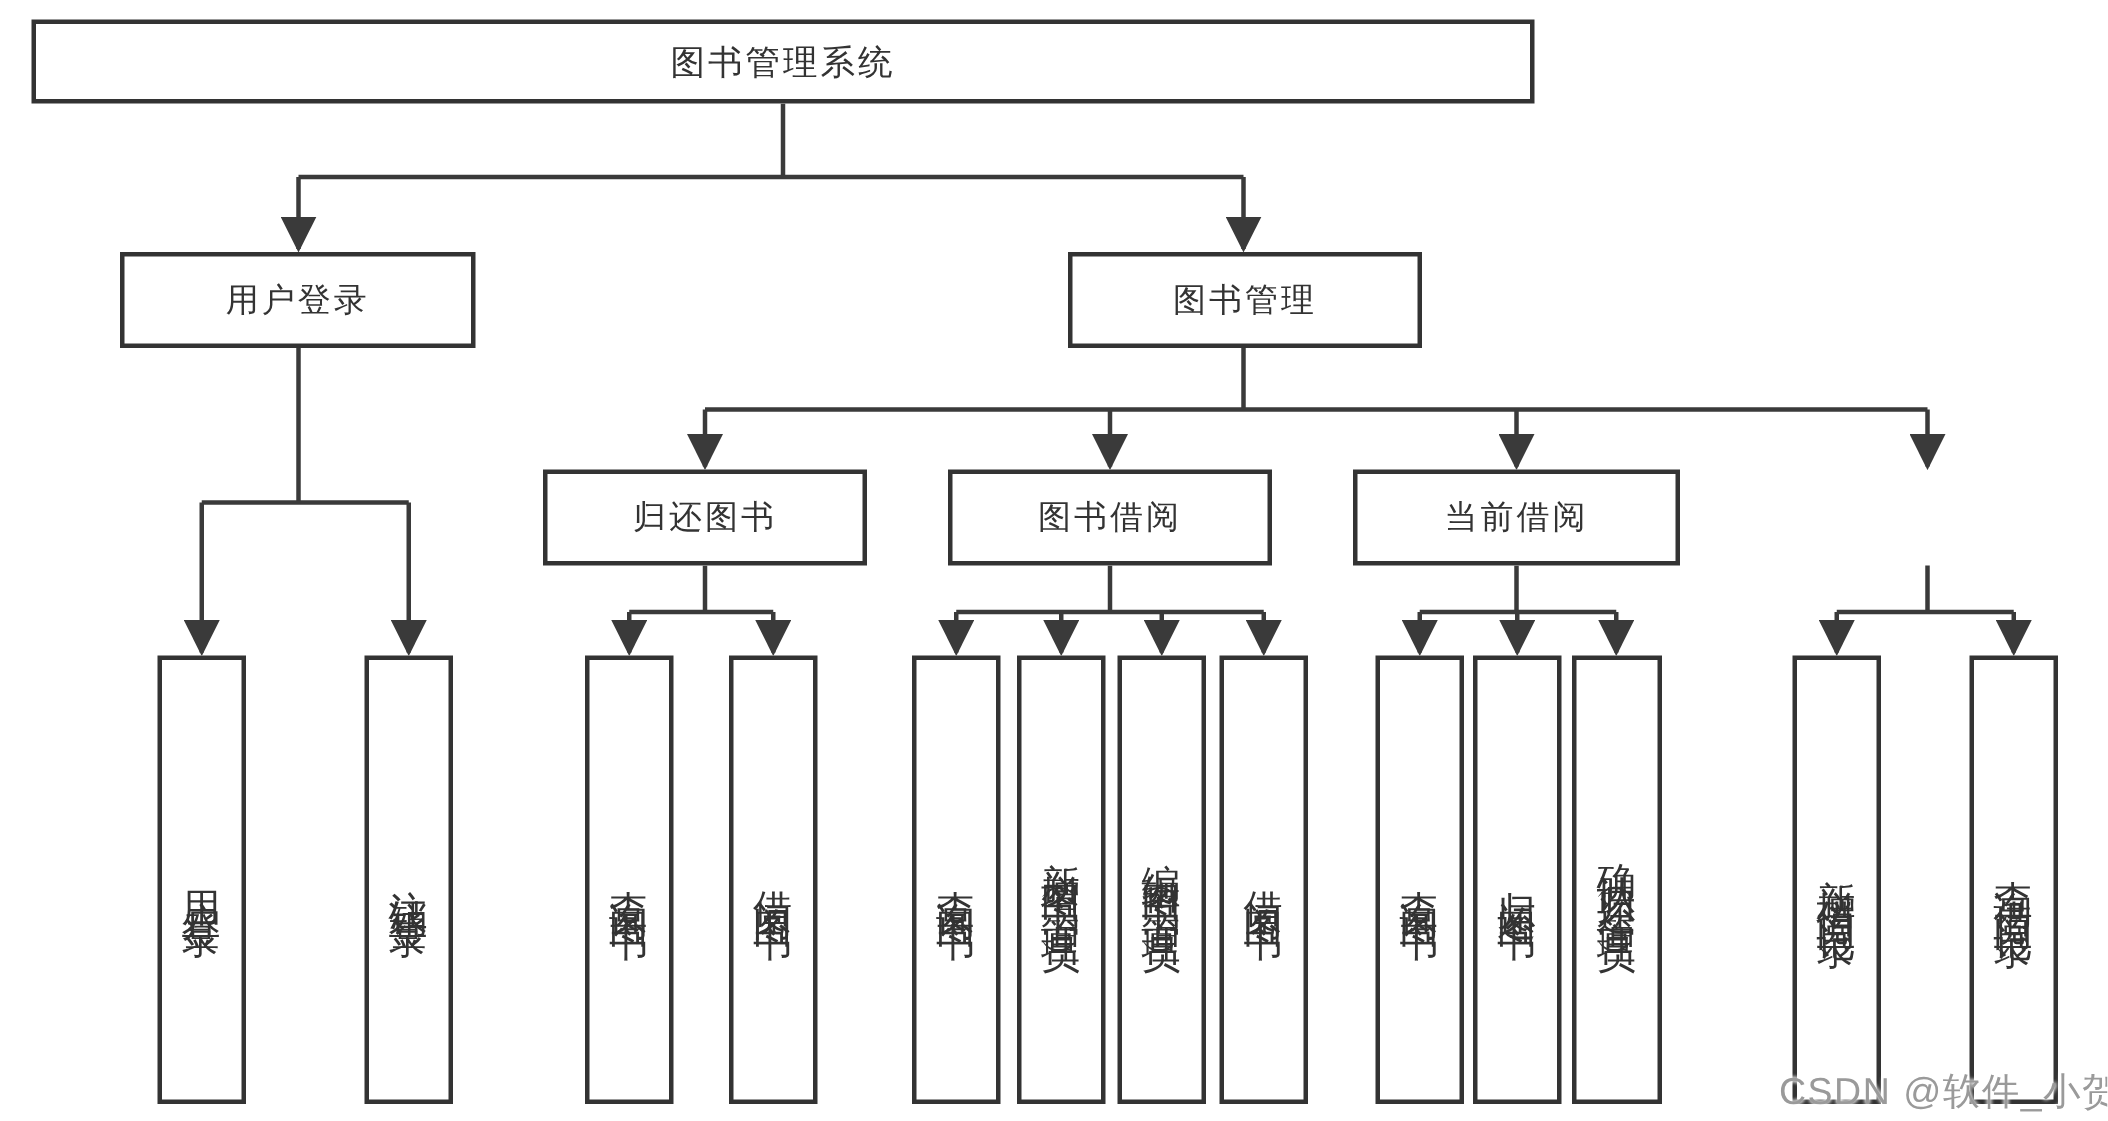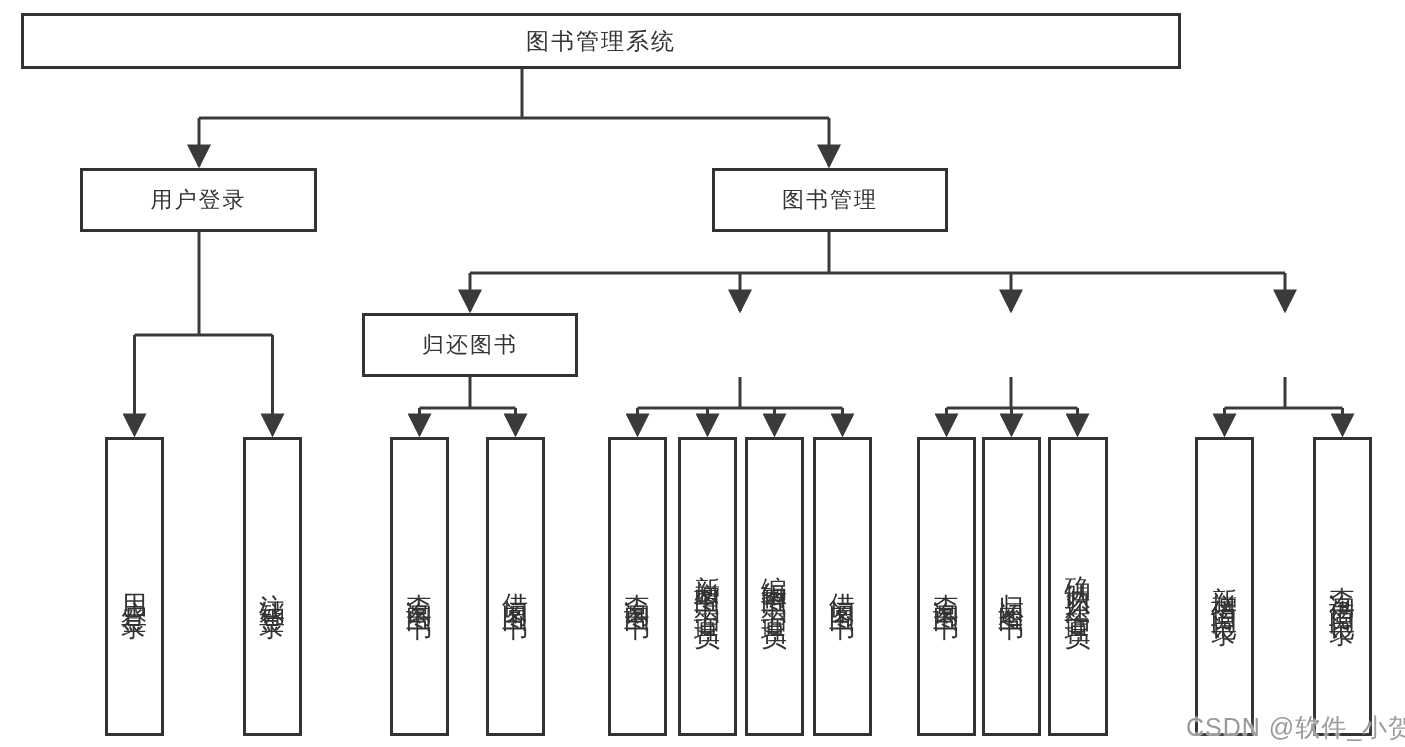--- a/index.html
+++ b/index.html
@@ -100,26 +100,28 @@
     </g>
 
     <g>
       <path d="M1285 377 V408"></path>
       <path d="M1224.5 408 H1342.5"></path>
       <path d="M1224.5 408 V435" marker-end="url(#arr)"></path>
       <path d="M1342.5 408 V435" marker-end="url(#arr)"></path>
     </g>
   </svg>
 
-  <div class="hbox root-box" style="left:21px;top:13px;width:1160px;height:56px;">图书管理系统</div>
+  <div class="hbox root-box" style="left:21px;top:13px;width:1002px;height:56px;">图书管理系统</div>
 
   <div class="hbox" style="left:80px;top:168px;width:237px;height:64px;">用户登录</div>
   <div class="hbox" style="left:712px;top:168px;width:236px;height:64px;">图书管理</div>
 
   <div class="hbox" style="left:362px;top:313px;width:216px;height:64px;">归还图书</div>
+  <div class="hbox" style="left:632px;top:313px;width:216px;height:64px;">图书借阅</div>
+  <div class="hbox" style="left:902px;top:313px;width:218px;height:64px;">当前借阅</div>
 
   <div class="vbox" style="left:105px;top:437px;width:59px;height:299px;">
     <span class="vtext">用户登录</span>
   </div>
   <div class="vbox" style="left:243px;top:437px;width:59px;height:299px;">
     <span class="vtext">注销登录</span>
   </div>
 
   <div class="vbox" style="left:390px;top:437px;width:59px;height:299px;">
     <span class="vtext">查询图书</span>

